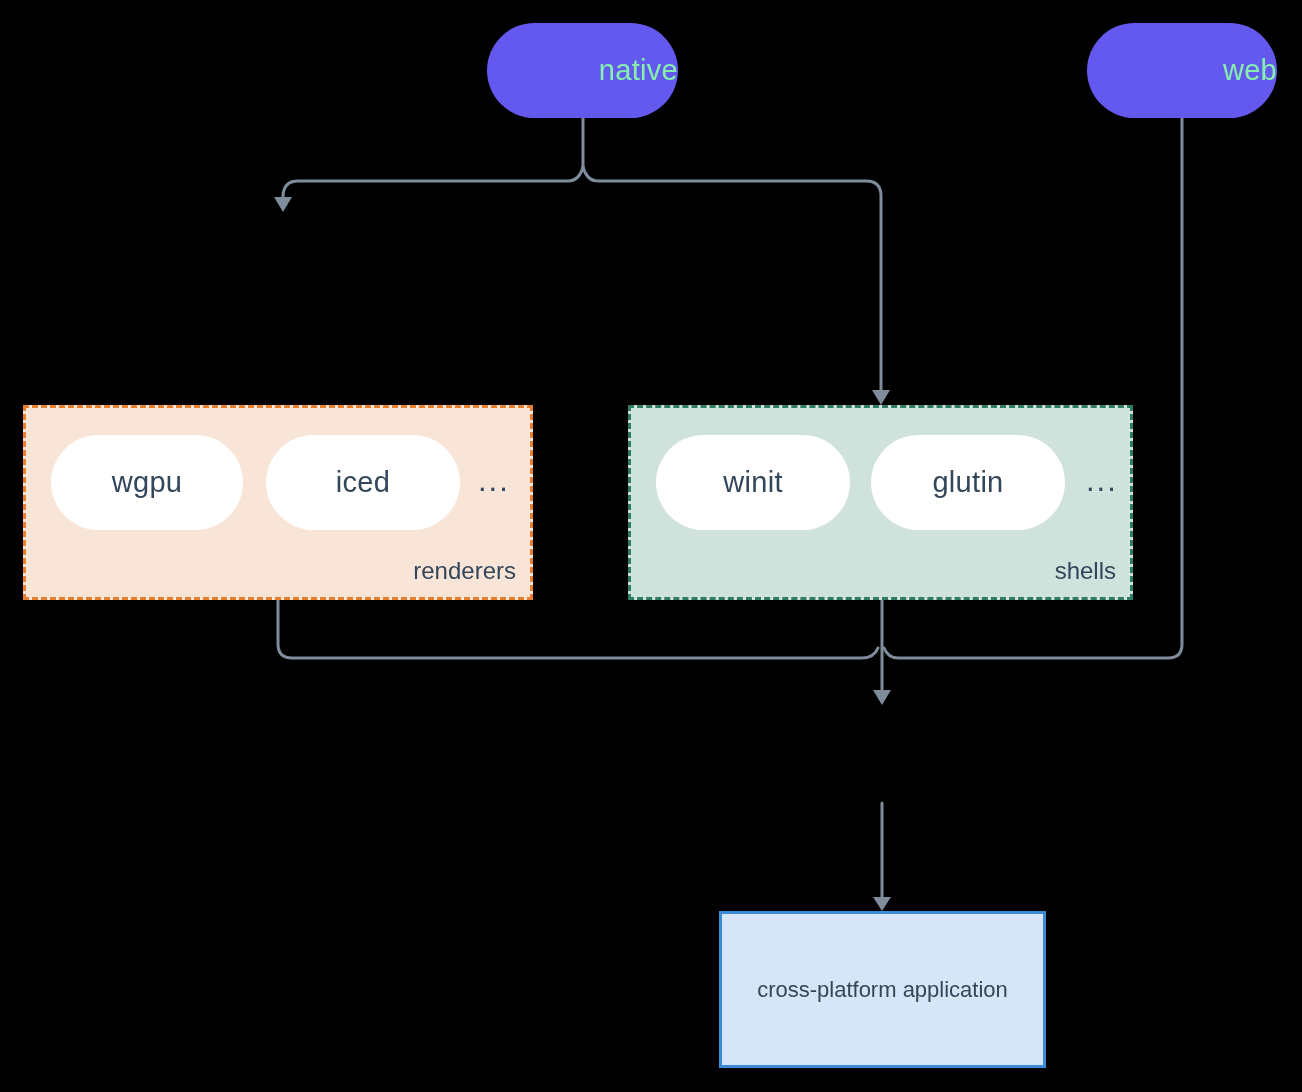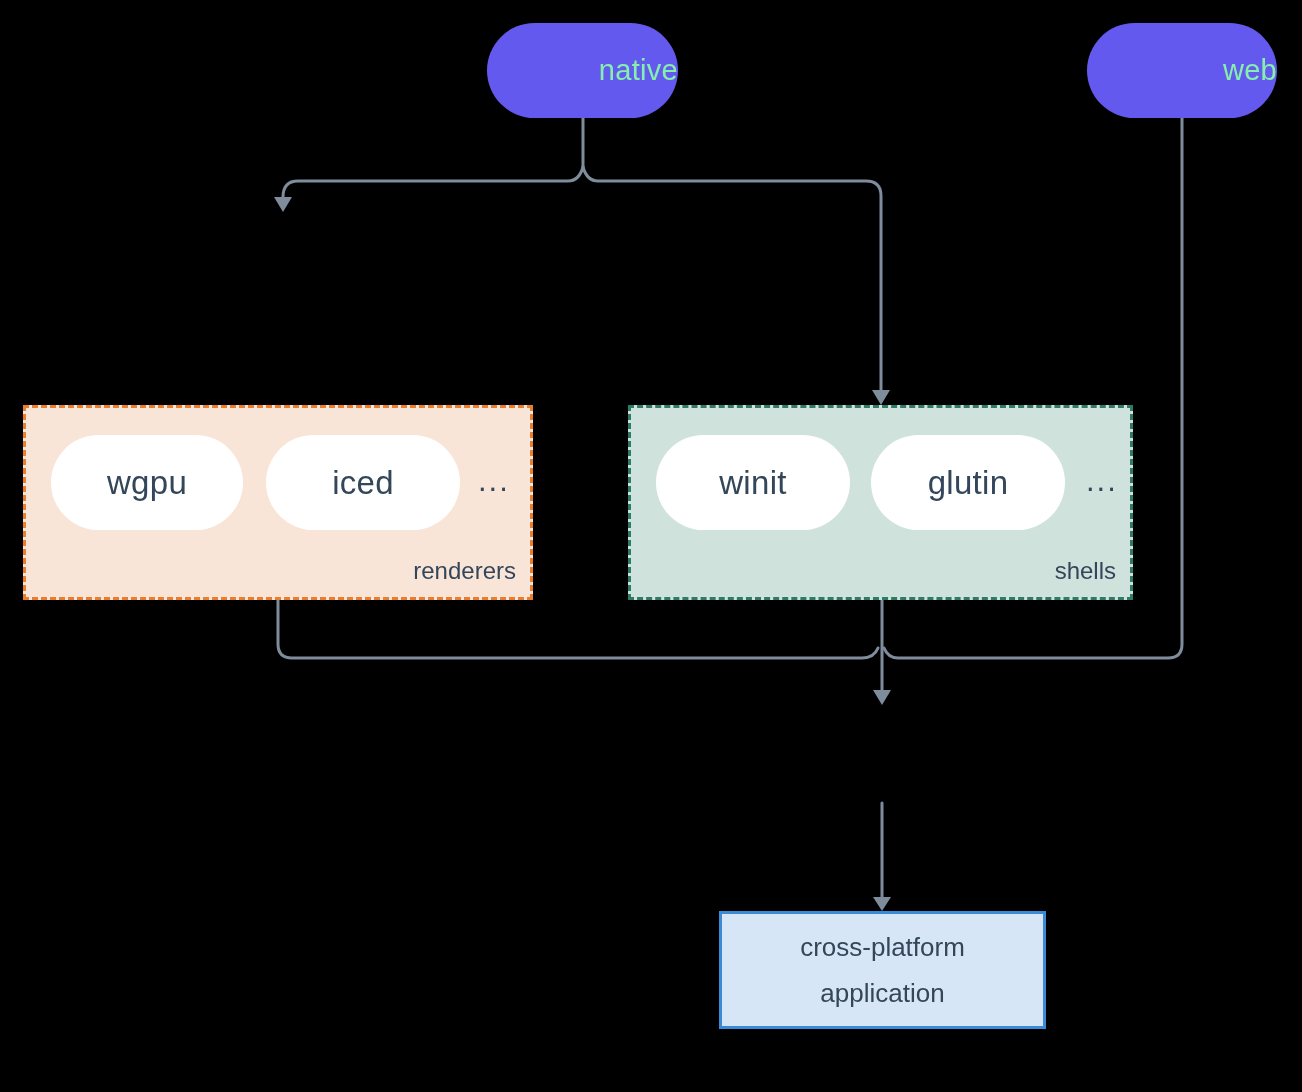--- a/index.html
+++ b/index.html
@@ -52,48 +52,48 @@
   }
   .group.renderers {
     background: var(--peach_fill, #f9e5d8);
     border: 3px dashed var(--orange_dash, #e87e2e);
   }
   .group.shells {
     background: var(--sage_fill, #d0e2dc);
     border: 3px dashed var(--teal_dash, #2e7b68);
   }
   .group .pill {
-    font-size: 33px;
+    font-size: 29px;
   }
   .group-label {
     position: absolute;
     right: 14px;
     bottom: 12px;
     font-size: 24px;
     color: var(--pill_text_dark, #33465a);
     margin-left: 40px;
   }
   .ellipsis {
     position: absolute;
     font-size: 31px;
     letter-spacing: 2px;
     color: var(--pill_text_dark, #33465a);
   }
   .app-box {
     position: absolute;
     box-sizing: border-box;
     left: 719px; top: 911px;
-    width: 327px; height: 118px;
+    width: 327px; height: 157px;
     background: var(--app_fill, #d6e6f6);
     border: 3px solid var(--app_border, #3a8ad8);
     display: flex;
     align-items: center;
     justify-content: center;
     text-align: center;
-    font-size: 26px;
+    font-size: 22px;
     line-height: 46px;
     color: var(--pill_text_dark, #33465a);
     padding: 0 22px;
   }
 </style>
 </head>
 <body>
 
 <div class="canvas">
 

